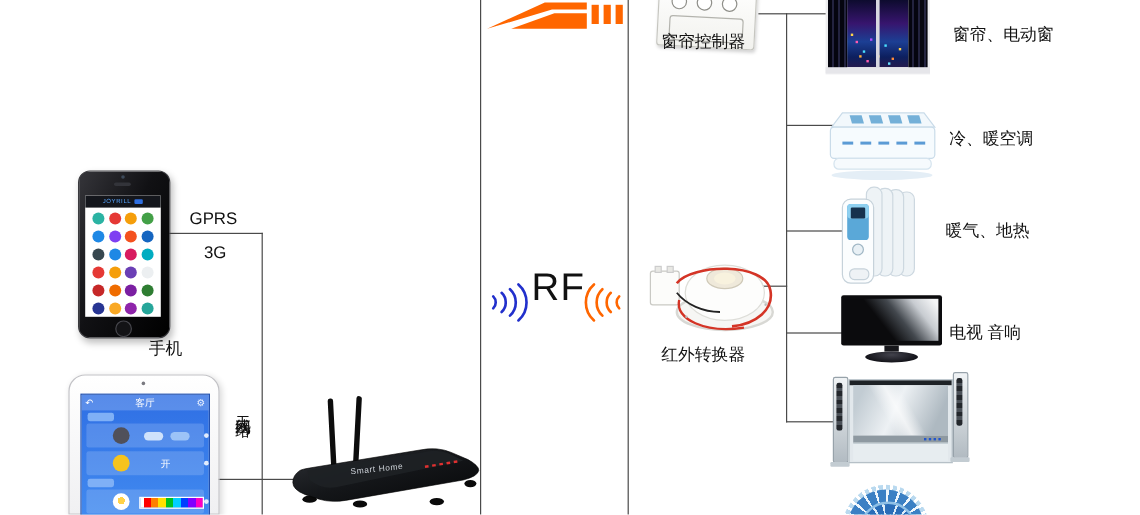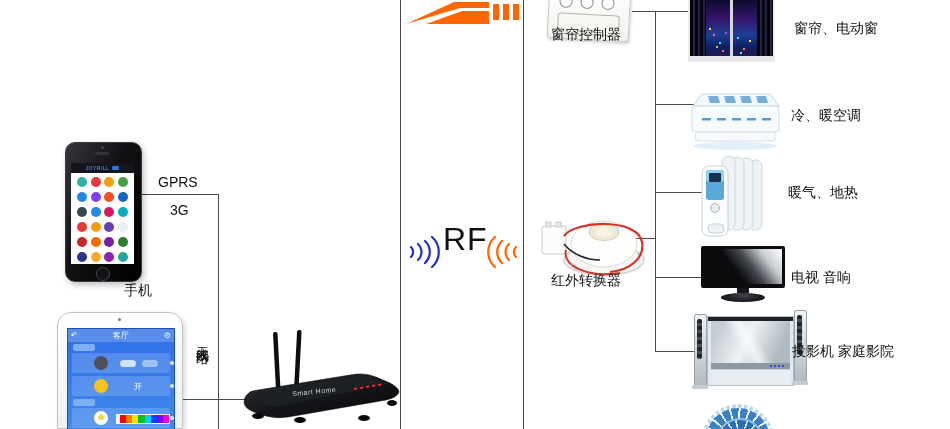--- a/index.html
+++ b/index.html
@@ -18,21 +18,21 @@
   #ln-right-trunk{left:655px;top:11px;width:1px;height:341px;}
   #ln-window{left:632px;top:11px;width:60px;height:1px;}
   #ln-ac{left:655px;top:104px;width:43px;height:1px;}
   #ln-heater{left:655px;top:192px;width:59px;height:1px;}
   #ln-ir{left:610px;top:238px;width:46px;height:1px;}
   #ln-tv{left:655px;top:277px;width:50px;height:1px;}
   #ln-theater{left:655px;top:351px;width:43px;height:1px;}
 
   
   #lbl-controller{left:551px;top:26px;}
-  #lbl-ir{left:551px;top:272px;}
+  #lbl-ir{left:551px;top:287px;}
   #lbl-phone{left:88px;top:282px;margin-left:36px;}
   #lbl-gprs{left:158px;top:174px;}
   #lbl-3g{left:170px;top:202px;}
   #lbl-wireless{left:194px;top:336px;font-size:13px;writing-mode:vertical-rl;letter-spacing:2px;}
   #lbl-app0{left:794px;top:20px;}
   #lbl-app1{left:791px;top:107px;}
   #lbl-app2{left:788px;top:184px;}
   #lbl-app3{left:791px;top:269px;}
   #lbl-app4{left:792px;top:343px;}
   #rf-text{left:443px;top:231px;font-size:32px;letter-spacing:1px;color:#111;}
@@ -377,21 +377,20 @@
       <div class="sheen"></div>
       <div class="ctrl-strip"></div>
       <div class="leds"></div>
       <div class="lower"></div>
     </div>
     <div class="spk" id="spk-r">
       <span class="strip"></span>
       <span class="foot"></span>
     </div>
   </div>
-  <div class="lbl" id="lbl-app4">投影机 家庭影院</div>
 
   <div class="abs" id="fan">
     <div class="outer"></div>
     <div class="blades"></div>
     <div class="mid"></div>
   </div>
 
 </div>
 
 </body></html>

